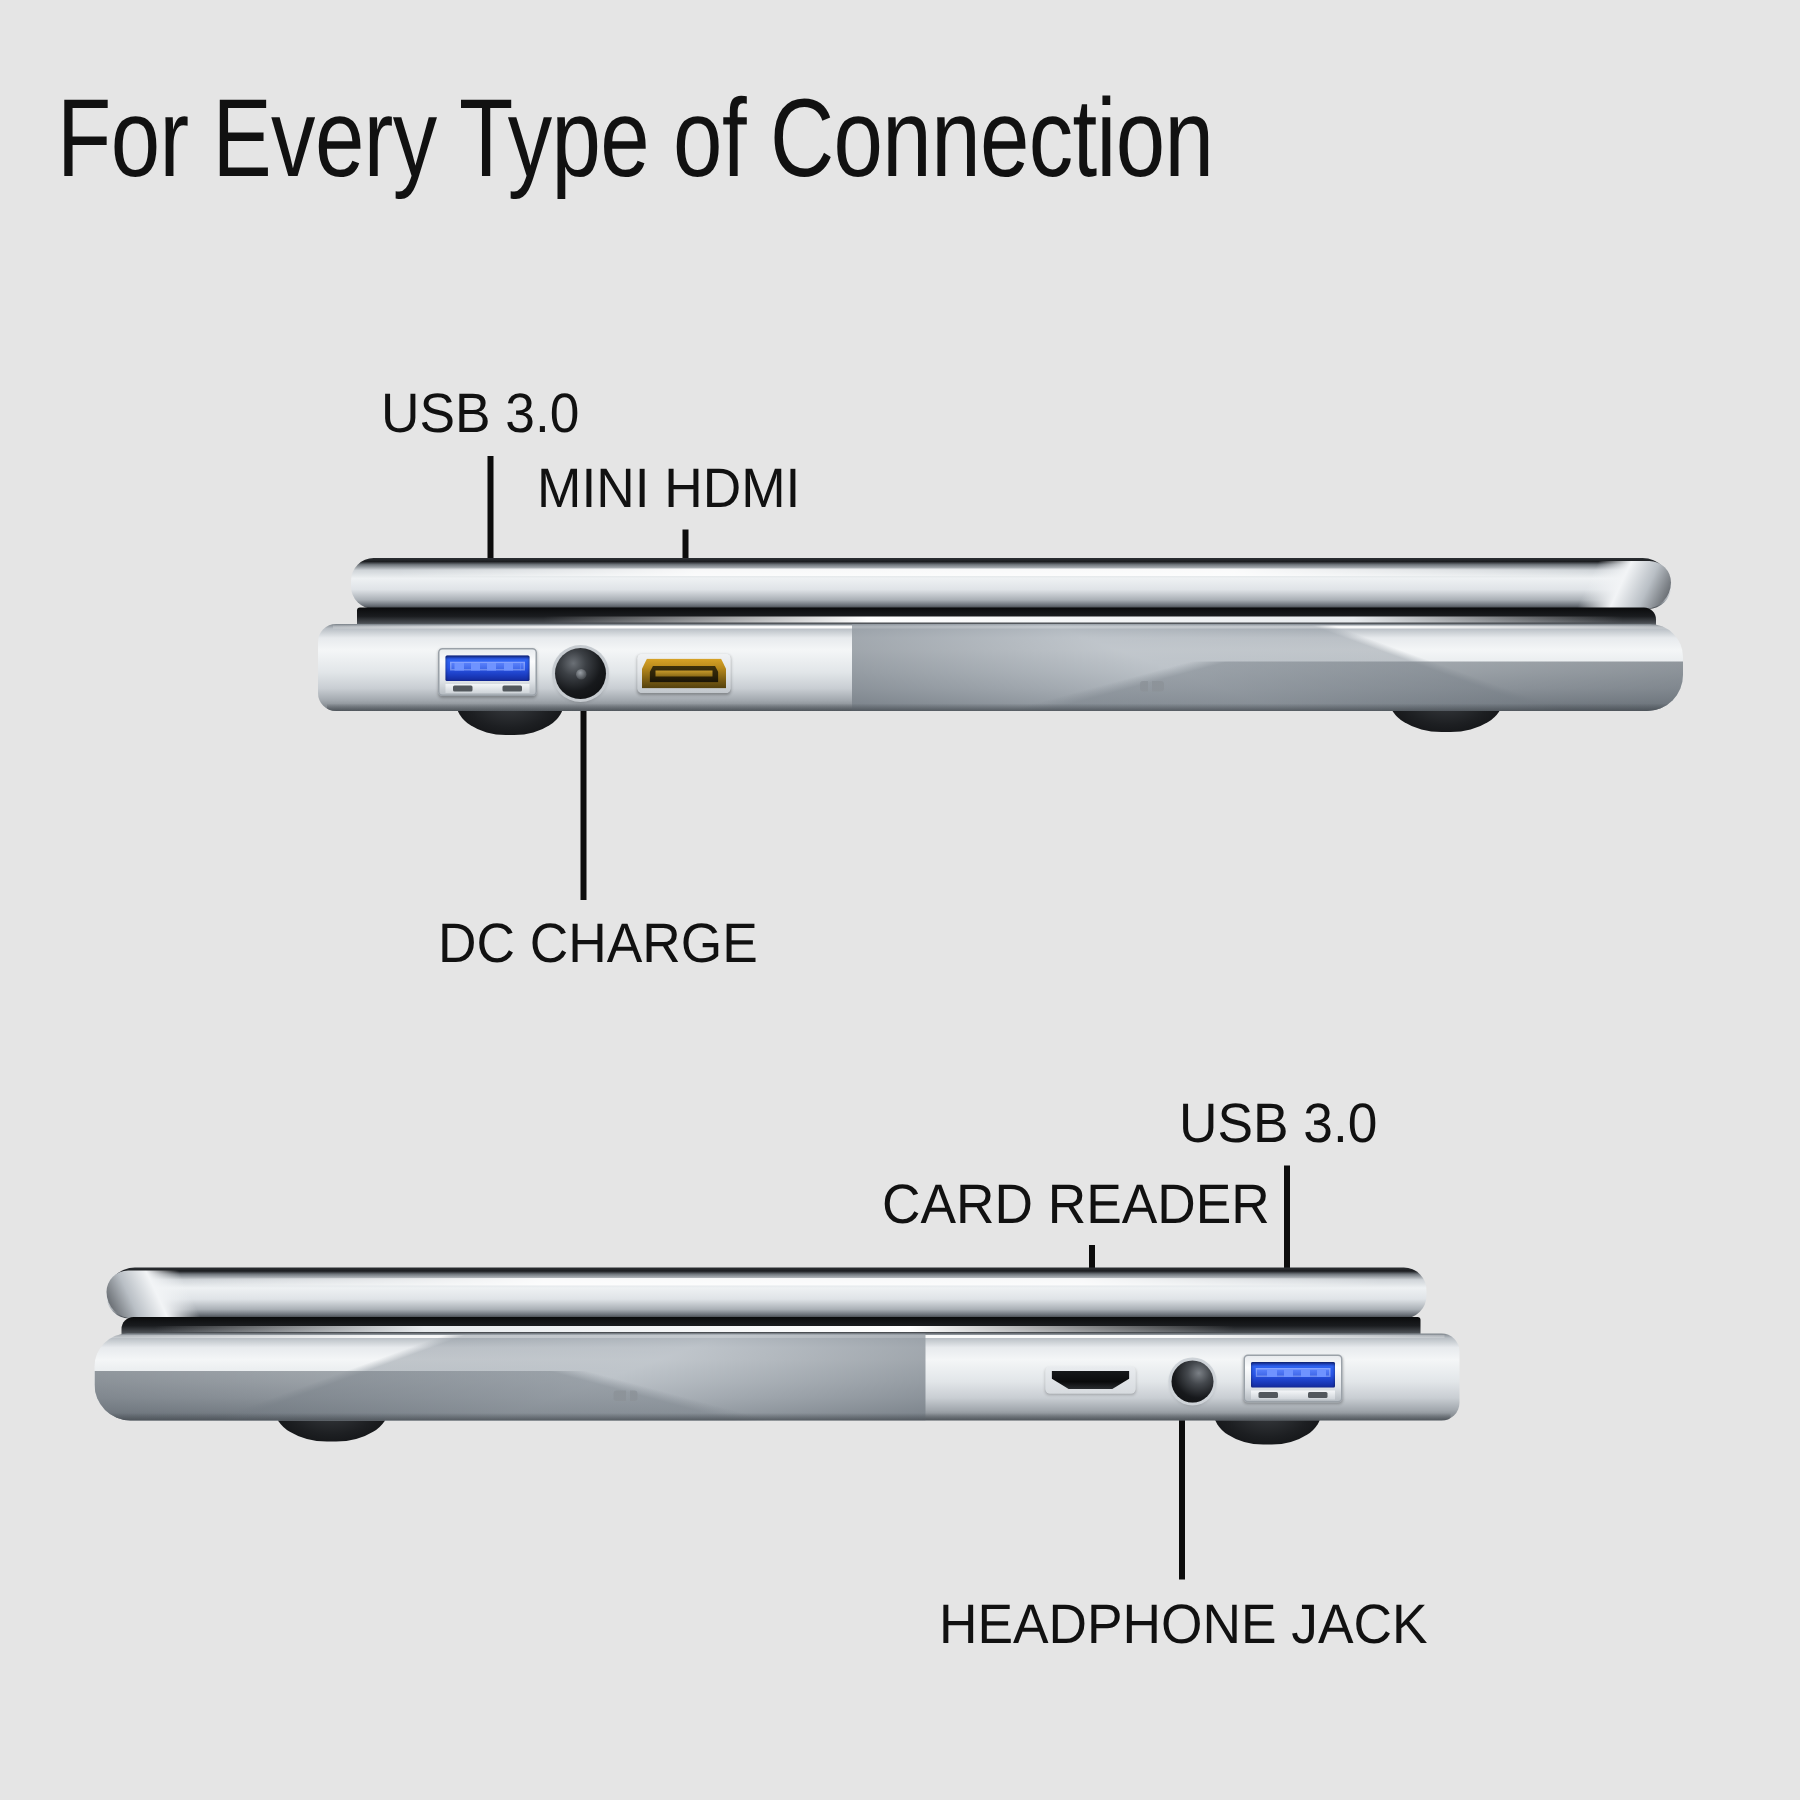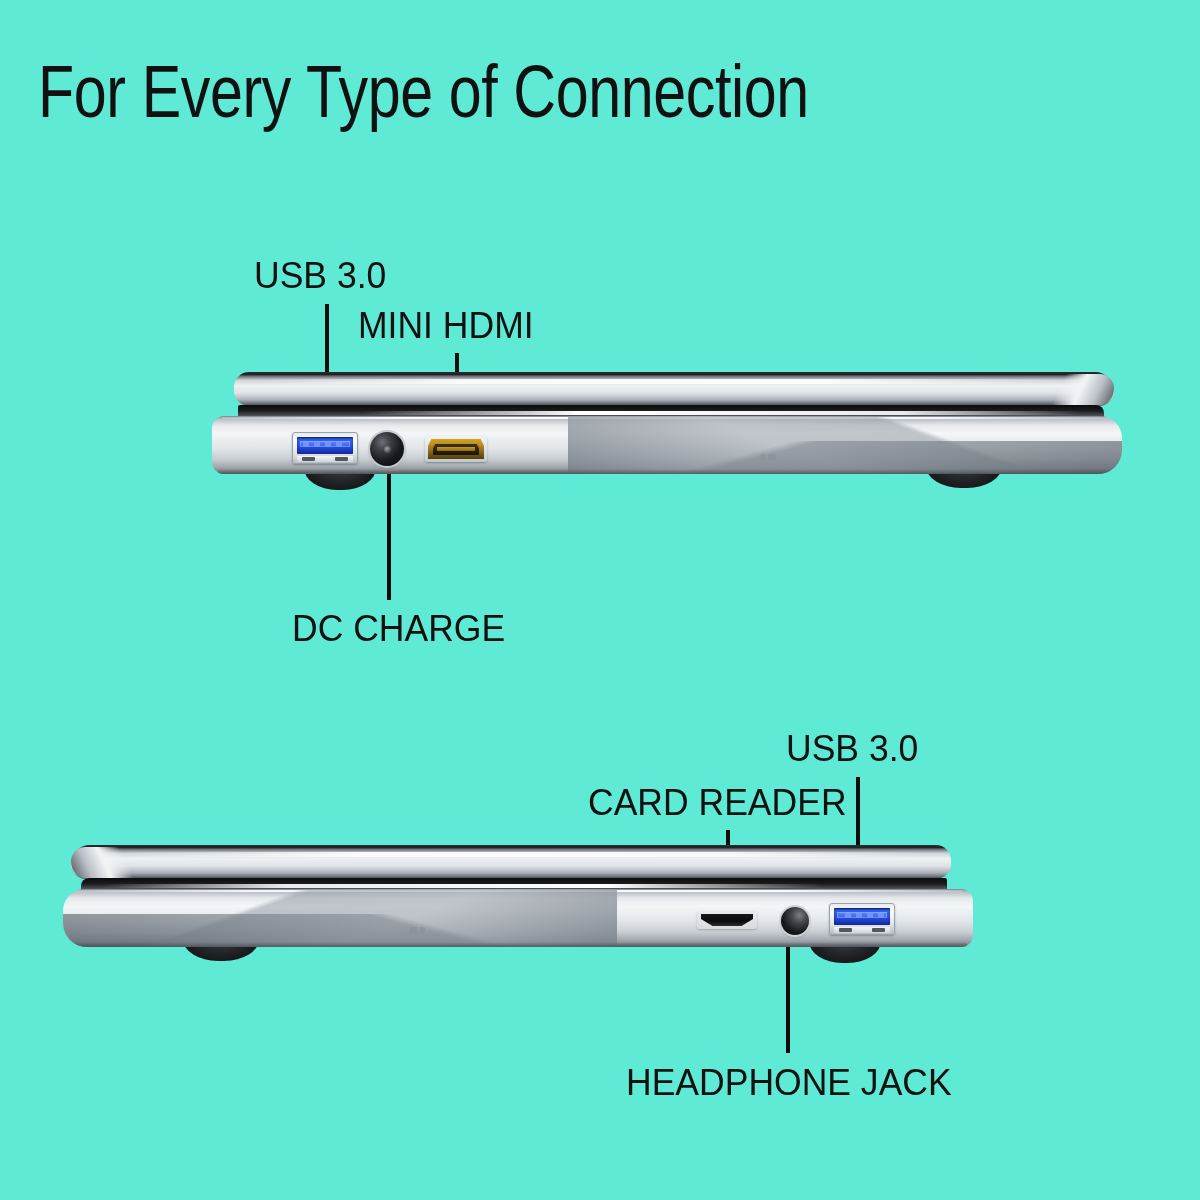--- a/index.html
+++ b/index.html
@@ -9,21 +9,21 @@
     height: 1200px;
     background: #ffffff;
     font-family: "Liberation Sans", sans-serif;
     overflow: hidden;
   }
 
   #stage {
     position: relative;
     width: 1200px;
     height: 1200px;
-    background: #5eead4;
+    background: #e5e5e5;
   }
 
   
   #page-title {
     position: absolute;
     left: 38px;
     top: 48px;
     font-size: 74px;
     line-height: 88px;
     font-weight: 400;

